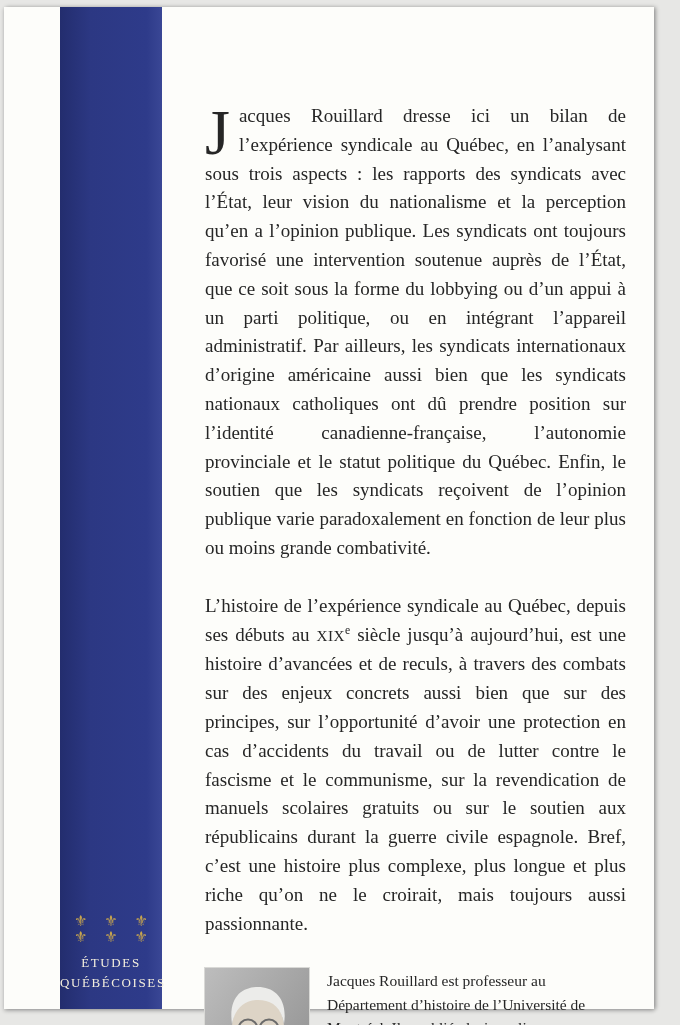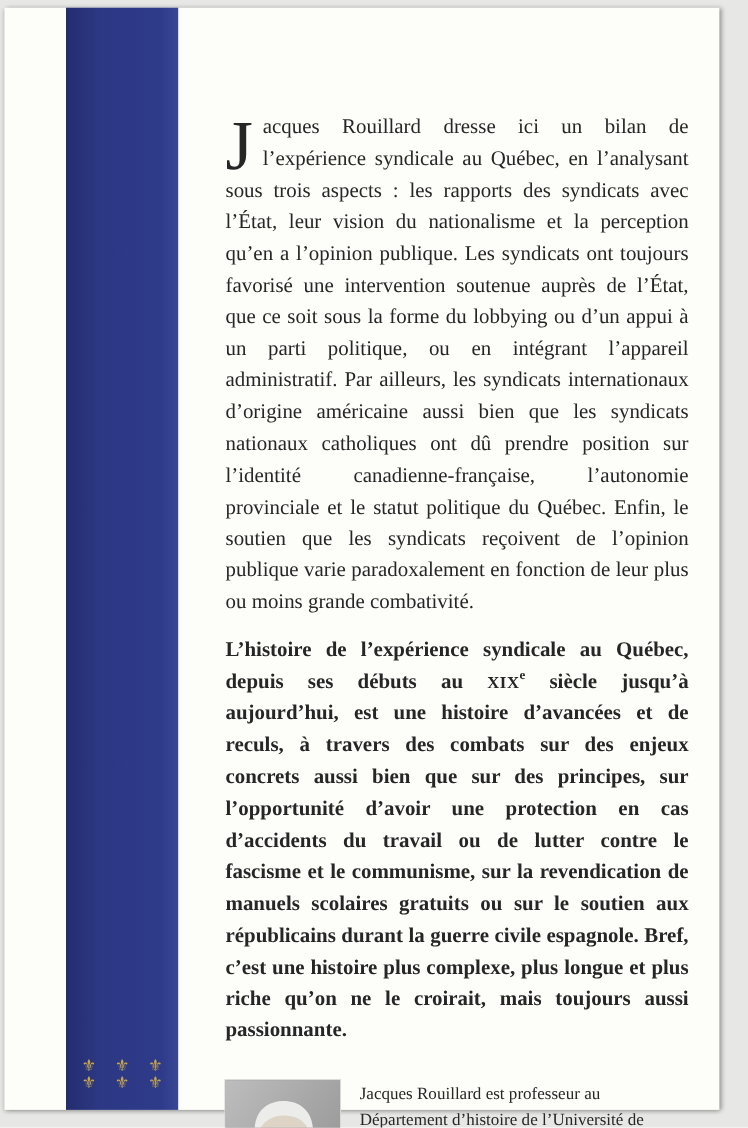--- a/index.html
+++ b/index.html
@@ -46,21 +46,21 @@
     position:absolute; left:201px; top:0; width:421px;
   }
   .para {
     font-size:19px;
     line-height:28.8px;
     color:#262626;
     text-align:justify;
     margin:0;
   }
   .para.first { margin-top:95px; }
-  .para.second { margin-top:14px;font-weight:bold; }
+  .para.second { margin-top:29px; }
   .dropcap {
     float:left;
     font-size:64px;
     line-height:52px;
     padding:5px 9px 0 0;
     color:#262626;
   }
   .sc { font-size:0.8em; letter-spacing:0.5px; }
   sup.sup-e { font-size:0.62em; vertical-align:super; line-height:0; }
   
@@ -81,20 +81,24 @@
 </head>
 <body>
 
 <div class="page">
 
   <div class="spine">
     <div class="spine-bottom">
       <div class="fleurs">
         <div class="fleur-row">⚜ ⚜ ⚜</div>
         <div class="fleur-row">⚜ ⚜ ⚜</div>
+      </div>
+      <div class="series">
+        <div>ÉTUDES</div>
+        <div>QUÉBÉCOISES</div>
       </div>
     </div>
   </div>
 
   <div class="content">
 
     <p class="para first"><span class="dropcap">J</span><span>acques Rouillard dresse ici un bilan de l’expérience syndicale au Québec, en l’analysant sous trois aspects : les rapports des syndicats avec l’État, leur vision du nationalisme et la perception qu’en a l’opinion publique. Les syndicats ont toujours favorisé une intervention soutenue auprès de l’État, que ce soit sous la forme du lobbying ou d’un appui à un parti politique, ou en intégrant l’appareil administratif. Par ailleurs, les syndicats internationaux d’origine américaine aussi bien que les syndicats nationaux catholiques ont dû prendre position sur l’identité canadienne-française, l’autonomie provinciale et le statut politique du Québec. Enfin, le soutien que les syndicats reçoivent de l’opinion publique varie paradoxalement en fonction de leur plus ou moins grande combativité.</span></p>
 
     <p class="para second"><span>L’histoire de l’expérience syndicale au Québec, depuis ses débuts au </span><span class="sc">XIX</span><sup class="sup-e">e</sup><span> siècle jusqu’à aujourd’hui, est une histoire d’avancées et de reculs, à travers des combats sur des enjeux concrets aussi bien que sur des principes, sur l’opportunité d’avoir une protection en cas d’accidents du travail ou de lutter contre le fascisme et le communisme, sur la revendication de manuels scolaires gratuits ou sur le soutien aux républicains durant la guerre civile espagnole. Bref, c’est une histoire plus complexe, plus longue et plus riche qu’on ne le croirait, mais toujours aussi passionnante.</span></p>
 

